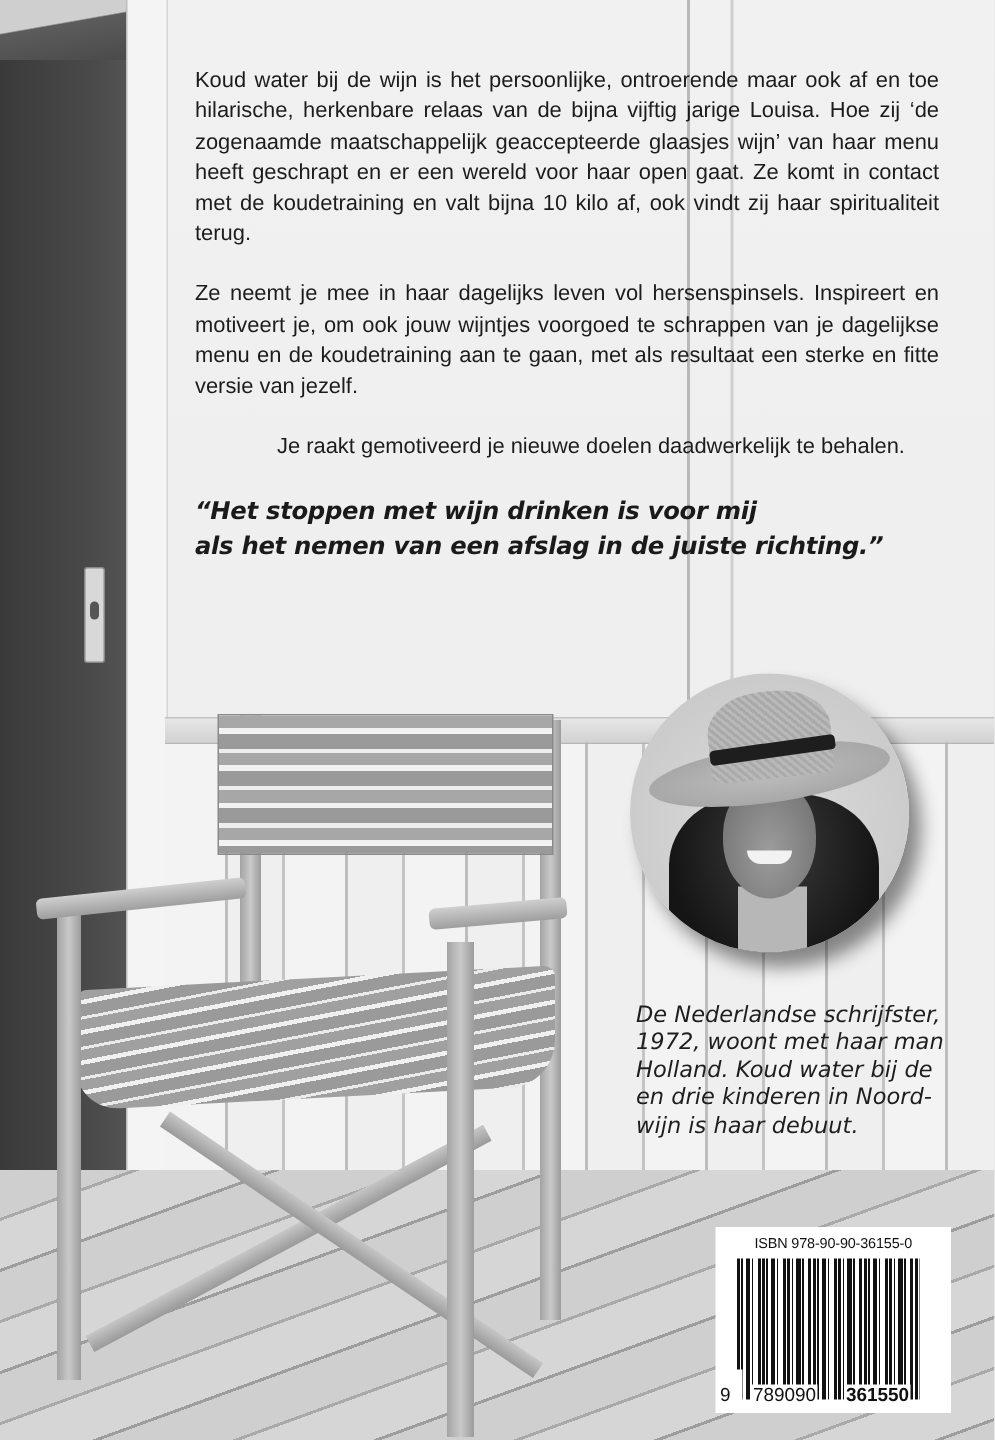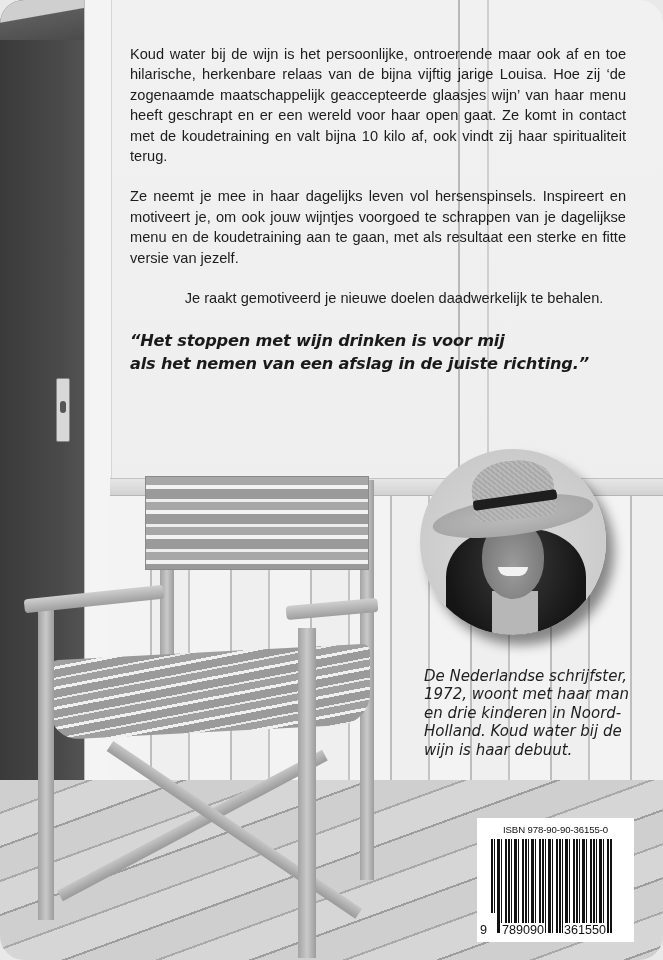--- a/index.html
+++ b/index.html
@@ -1,18 +1,18 @@
 <!DOCTYPE html>
 <html><head>
   <meta charset="utf-8">
   <style>
     html, body { margin:0; padding:0; }
     body { width:663px; height:960px; overflow:hidden; background:#e9e9e9; font-family:"DejaVu Sans", sans-serif; }
     .cover { position:relative; width:663px; height:960px; overflow:hidden;
-      background: linear-gradient(#f1f1f1, #ececec); border-radius: 24px; }
+      background: linear-gradient(#f1f1f1, #ececec); }
     
     .door { position:absolute; left:0; top:0; width:88px; height:790px;
       background:linear-gradient(90deg,#3a3a3a,#4a4a4a 70%,#555); }
     .door-top { position:absolute; left:0; top:0; width:88px; height:40px;
       background:linear-gradient(170deg,#cfcfcf 0%,#cfcfcf 40%,#5c5c5c 42%,#4a4a4a 100%); }
     .door-frame { position:absolute; left:84px; top:0; width:26px; height:790px; background:#f4f4f4;
       border-left:1px solid #bcbcbc; border-right:1px solid #d6d6d6; }
     .latch { position:absolute; left:56px; top:378px; width:12px; height:62px; background:#d8d8d8;
       border:1px solid #888; border-radius:2px; }
     .latch:after { content:""; position:absolute; left:3px; top:22px; width:6px; height:12px; background:#555; border-radius:3px; }
@@ -115,27 +115,27 @@
     <div class="hat-crown"></div>
     <div class="hat-brim"></div>
     <div class="hat-band"></div>
     <div class="hat-crown" style="opacity:0.9;"></div>
     <div class="hat-band"></div>
   </div>
 
   <div class="bio">
     <div>De Nederlandse schrijfster,</div>
     <div>1972, woont met haar man</div>
+    <div>Holland. Koud water bij de</div>
     <div>en drie kinderen in Noord-</div>
-    <div>Holland. Koud water bij de</div>
     <div>wijn is haar debuut.</div>
   </div>
 
   <div class="barcode">
     <div class="isbn-label">ISBN 978-90-90-36155-0</div>
     <div class="bars"></div>
     <div class="bars-gap" style="left:14px;width:4px;"></div>
     <span class="digits" style="left:2px;">9</span>
     <span class="digits" style="left:24px;">789090</span>
-    <span class="digits" style="left:86px;">361550</span>
+    <span class="digits" style="left:86px;font-weight:bold;">361550</span>
   </div>
 
 </div>
 
 </body></html>

